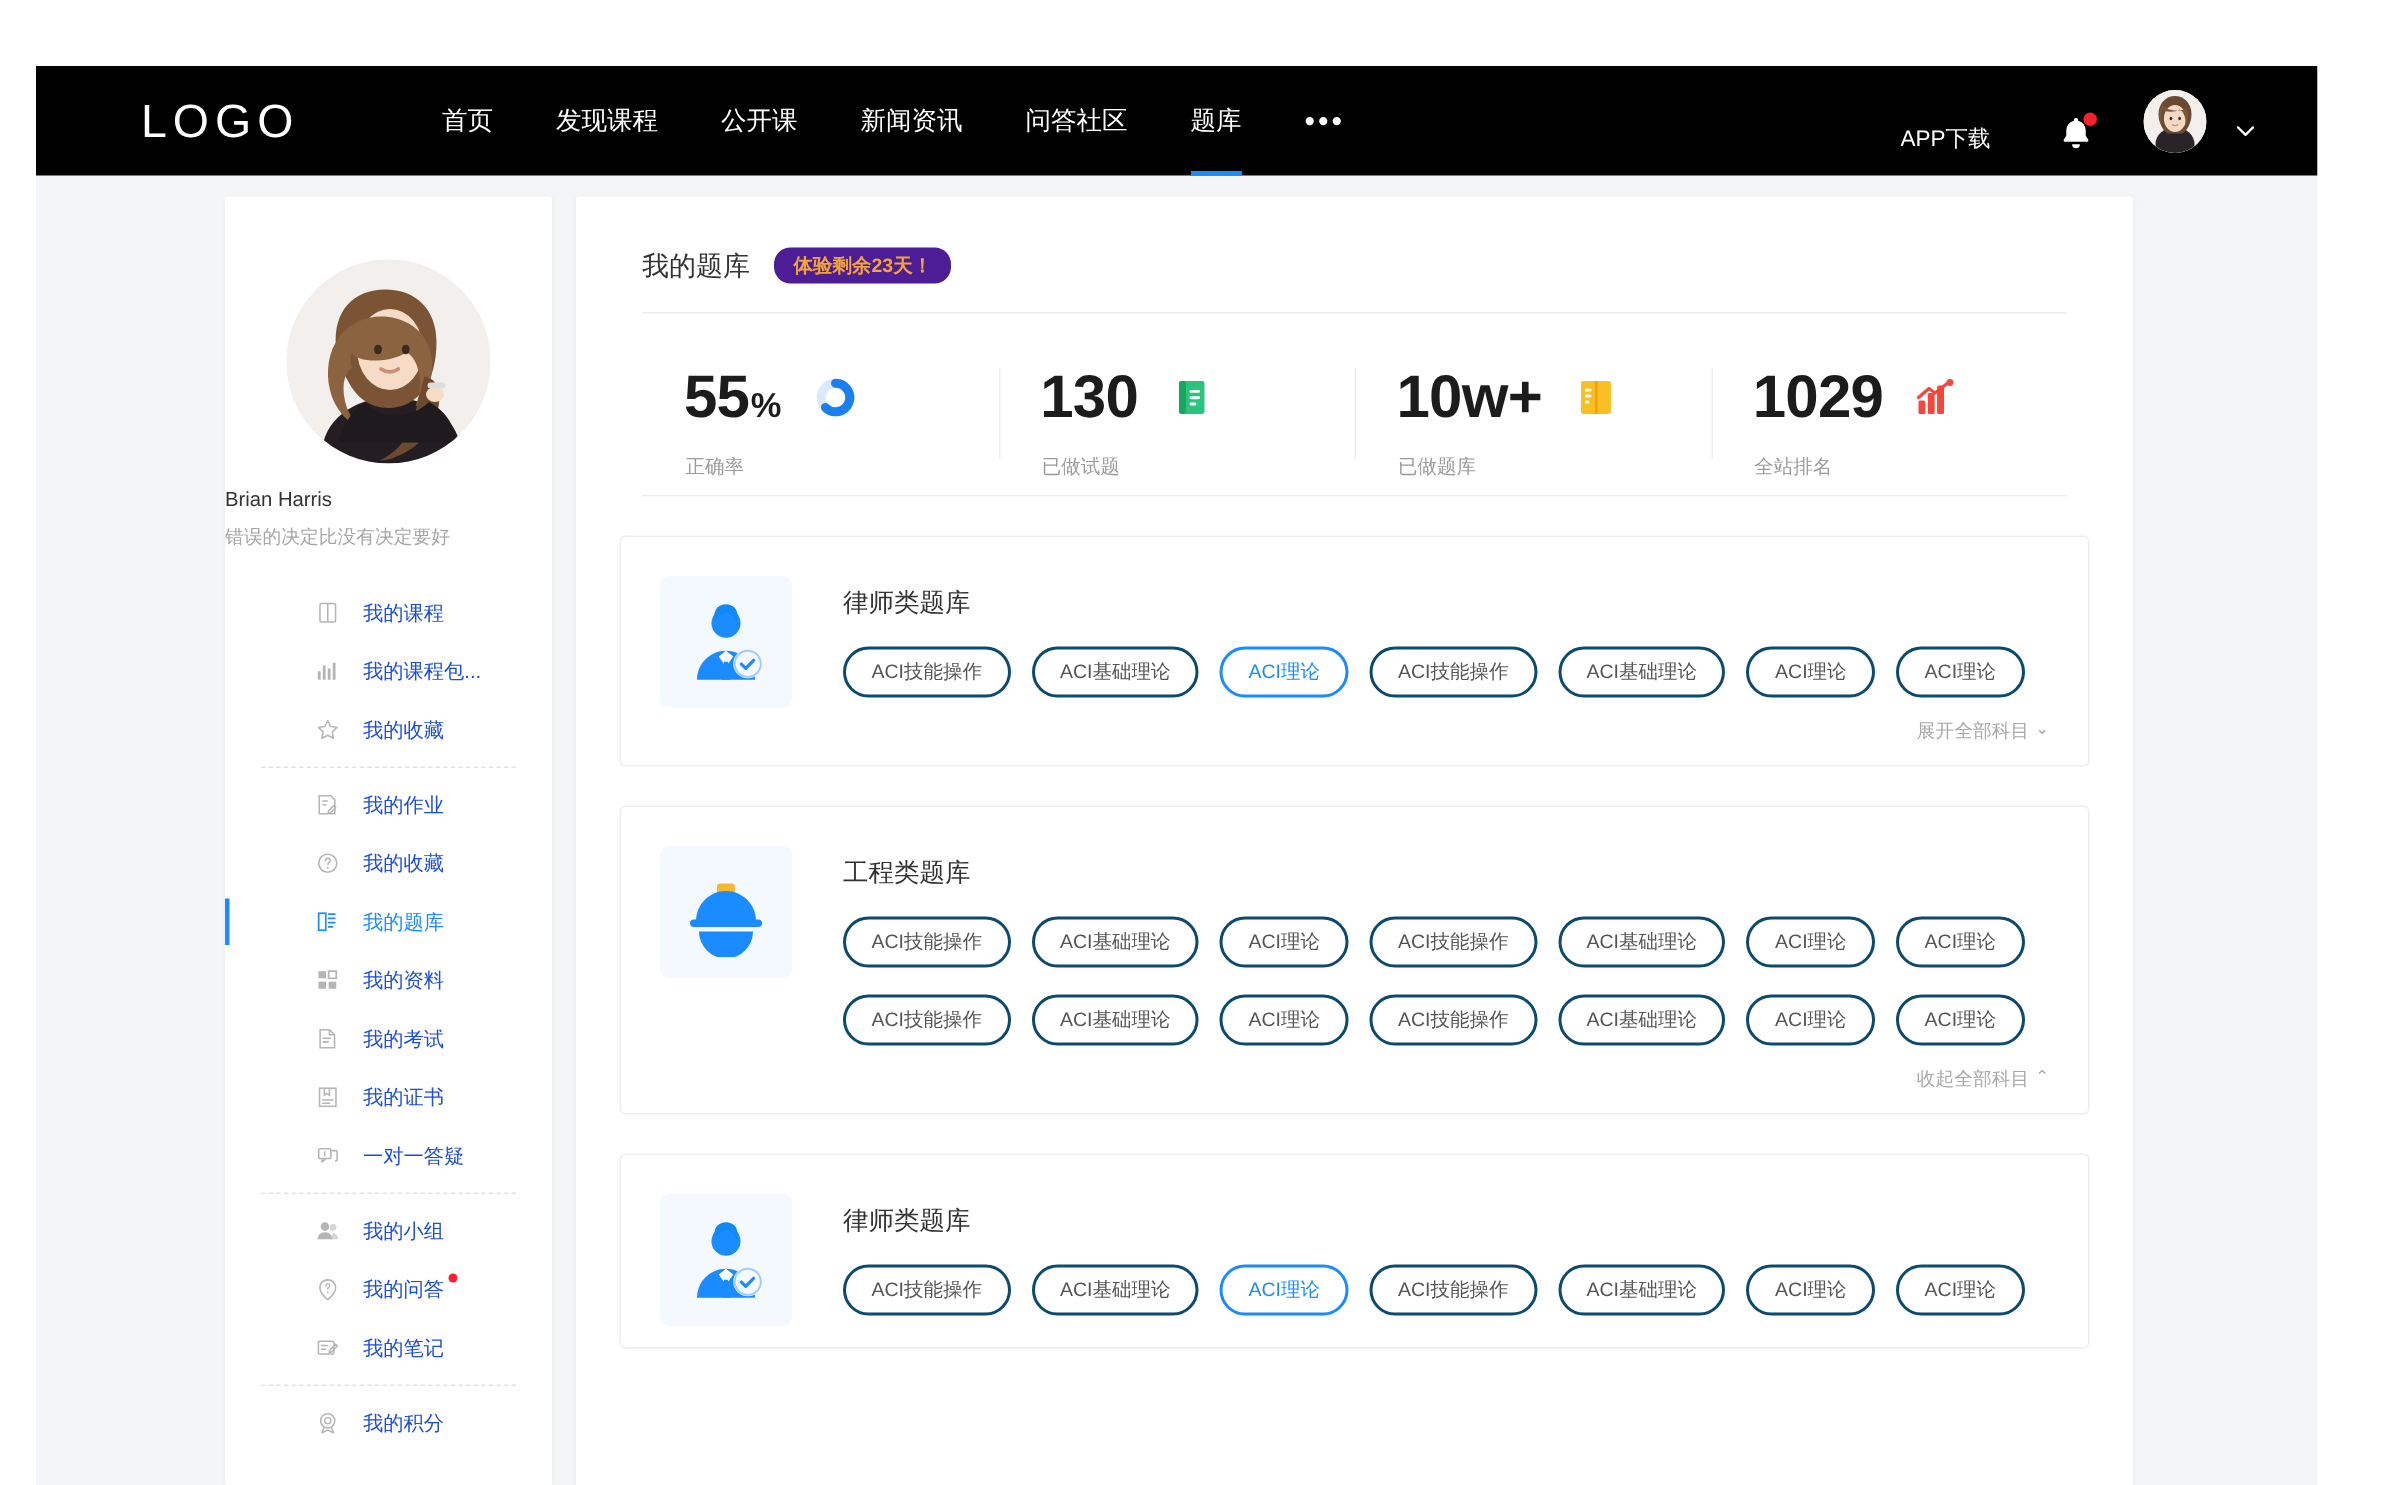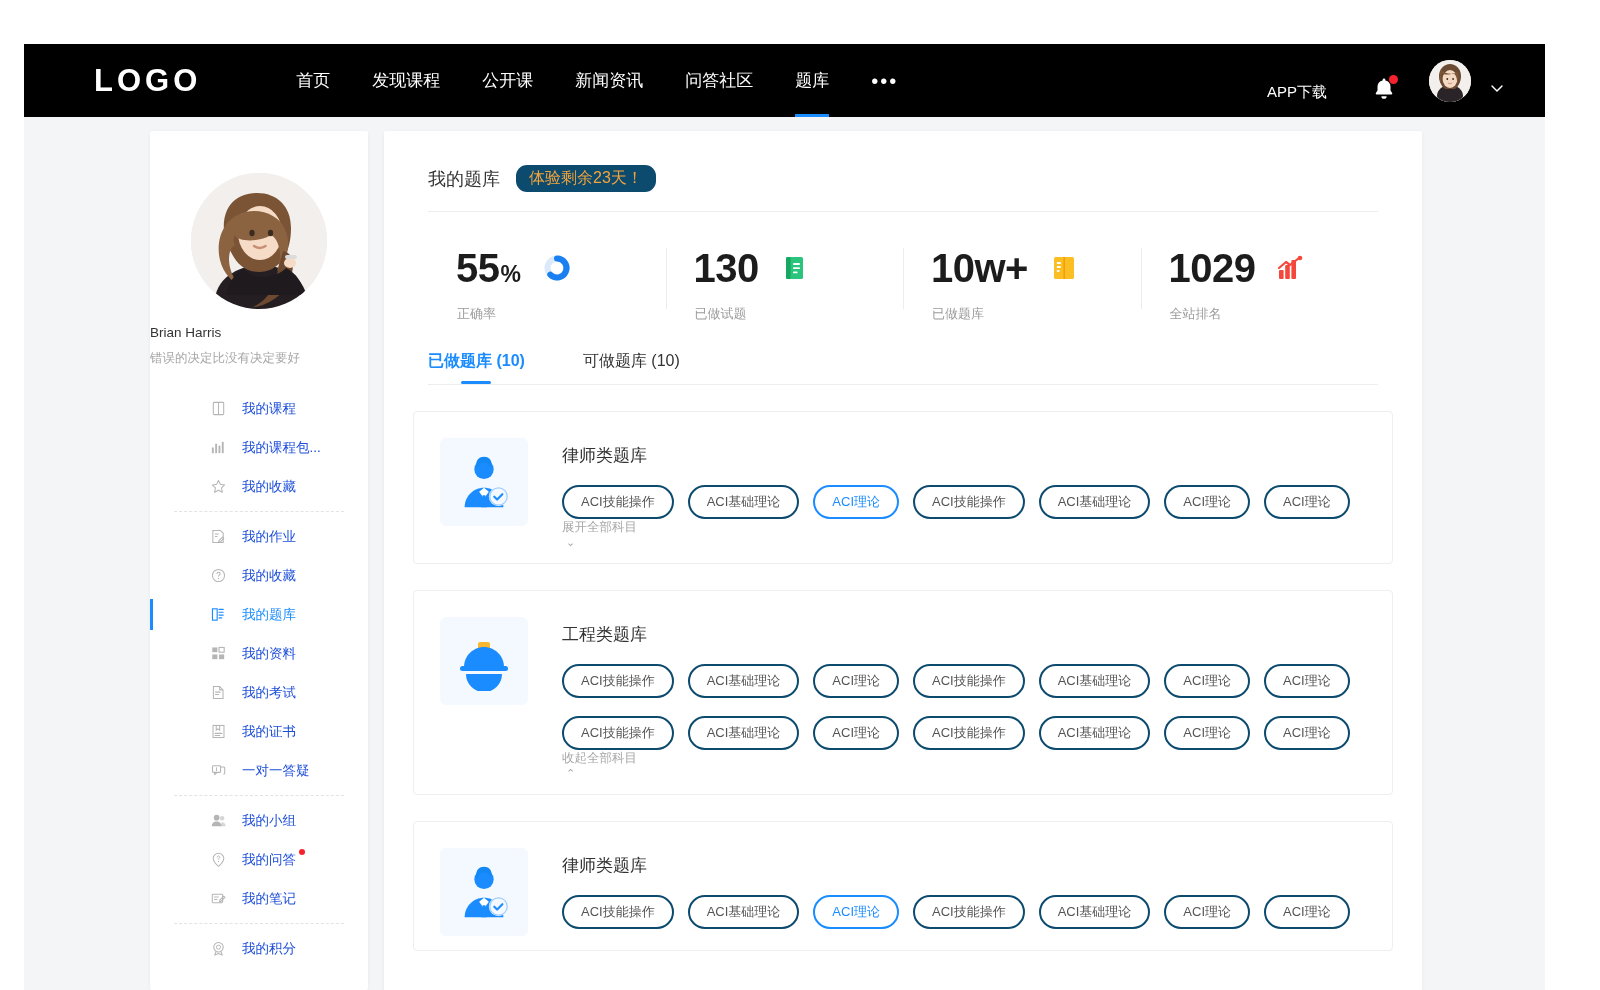--- a/index.html
+++ b/index.html
@@ -22,21 +22,21 @@
   }
 
   
   #topbar {
     position:absolute; left:0; top:0; width:1521px; height:73px;
     background:#000000;
     display:flex; align-items:center;
   }
   .logo {
     color:#ffffff; font-size:31px; letter-spacing:4px;
-    font-weight:700; margin-left:70px; line-height:1;
+    font-weight:400; margin-left:70px; line-height:1;
     font-family:"Liberation Sans","DejaVu Sans",sans-serif;
   }
   .nav { display:flex; align-items:center; margin-left:74px; height:73px; }
   .nav-item {
     color:#ffffff; font-size:17px; padding:0 21px; height:73px;
     display:flex; align-items:center; position:relative; cursor:pointer;
     white-space:nowrap;
   }
   .nav-item.dots { font-size:20px; letter-spacing:2px; padding-top:2px; }
   .nav-item.active::after {
@@ -105,23 +105,24 @@
     position:absolute; left:360px; top:14px; width:1038px; height:880px;
     background:#ffffff; border-radius:2px;
     box-shadow:0 1px 4px rgba(0,0,0,0.05);
     overflow:hidden;
   }
   .page-head {
     display:flex; align-items:center; padding:34px 44px 0 44px;
   }
   .page-title { font-size:18px; color:#333333; }
   .trial-badge {
-    margin-left:16px; background:#0c4a6e; color:#f2a33c;
-    font-size:16px; border-radius:11px; padding:5px 13px 6px 13px;
+    margin-left:16px; background:#4c1d95; color:#f2a33c;
+    font-size:13px; border-radius:11px; padding:5px 13px 6px 13px;
     line-height:1;
+    font-weight:bold;
   }
   .head-rule {
     margin:19px 44px 0 44px; height:1px; background:#eeeeee;
   }
 
   
   .stats { display:flex; padding:0 44px; margin-top:22px; }
   .stat {
     flex:1; position:relative; padding-top:14px; padding-bottom:10px;
   }
@@ -165,22 +166,22 @@
   .bank-body { flex:1; min-width:0; padding-top:6px; }
   .bank-title { font-size:17px; color:#333333; }
   .tag-row { display:flex; margin-top:18px; }
   .tag {
     border:2px solid #0c4a6e; border-radius:17px; color:#555555;
     font-size:13px; padding:8px 17px 9px 17px; margin-right:14px;
     white-space:nowrap; cursor:pointer; line-height:1; background:#fff;
   }
   .tag.sel { border-color:#1a8cff; color:#1a8cff; }
   .bank-foot {
-    display:flex; justify-content:flex-end; 
-    font-size:12.5px; color:#a8a8a8; cursor:pointer;flex-direction:column;
+    display:flex; justify-content:flex-end; margin-top:14px;
+    font-size:12.5px; color:#a8a8a8; cursor:pointer;
   }
   .bank-foot .chv { margin-left:4px; font-size:11px; }
 </style>
 </head>
 <body>
 
 <div id="page">
   <div id="viewport">
 
     <div id="topbar">
@@ -454,24 +455,20 @@
                     <rect x="14.4" y="6" width="4.6" height="19" rx="1" fill="#f5483c"></rect>
                     <path d="M2 14L9 8l4 3 9-7" fill="none" stroke="#f5483c" stroke-width="2.2" stroke-linecap="round" stroke-linejoin="round"></path>
                     <circle cx="23" cy="4" r="2.3" fill="#f5483c"></circle>
                   </svg>
                 </div>
               </div>
               <div class="stat-label">全站排名</div>
             </div>
           </div>
 
-        <div class="tabs" id="tabs-host">
-            <div class="tab active">已做题库 (10)</div>
-            <div class="tab">可做题库 (10)</div>
-          </div>
         <div class="tabs-rule"></div>
 
         <div class="banks" id="banks-host">
             <div class="bank">
               <div class="bank-thumb">
                 <svg width="60" height="60" viewBox="0 0 60 62">
                   <circle cx="30" cy="18" r="10" fill="#1a8cff"></circle>
                   <path d="M30 5c5 0 8 3.4 8 8 0 1.4-.3 2.7-.8 3.8-1.4-4.2-4-6-7.2-6s-5.8 1.8-7.2 6A9 9 0 0 1 22 13c0-4.6 3-8 8-8z" fill="#1288f5"></path>
                   <path d="M10 57c0-11 9-20 20-20s20 9 20 20z" fill="#1a8cff"></path>
                   <path d="M30 37l-5 4 5 7 5-7z" fill="#ffffff"></path>

